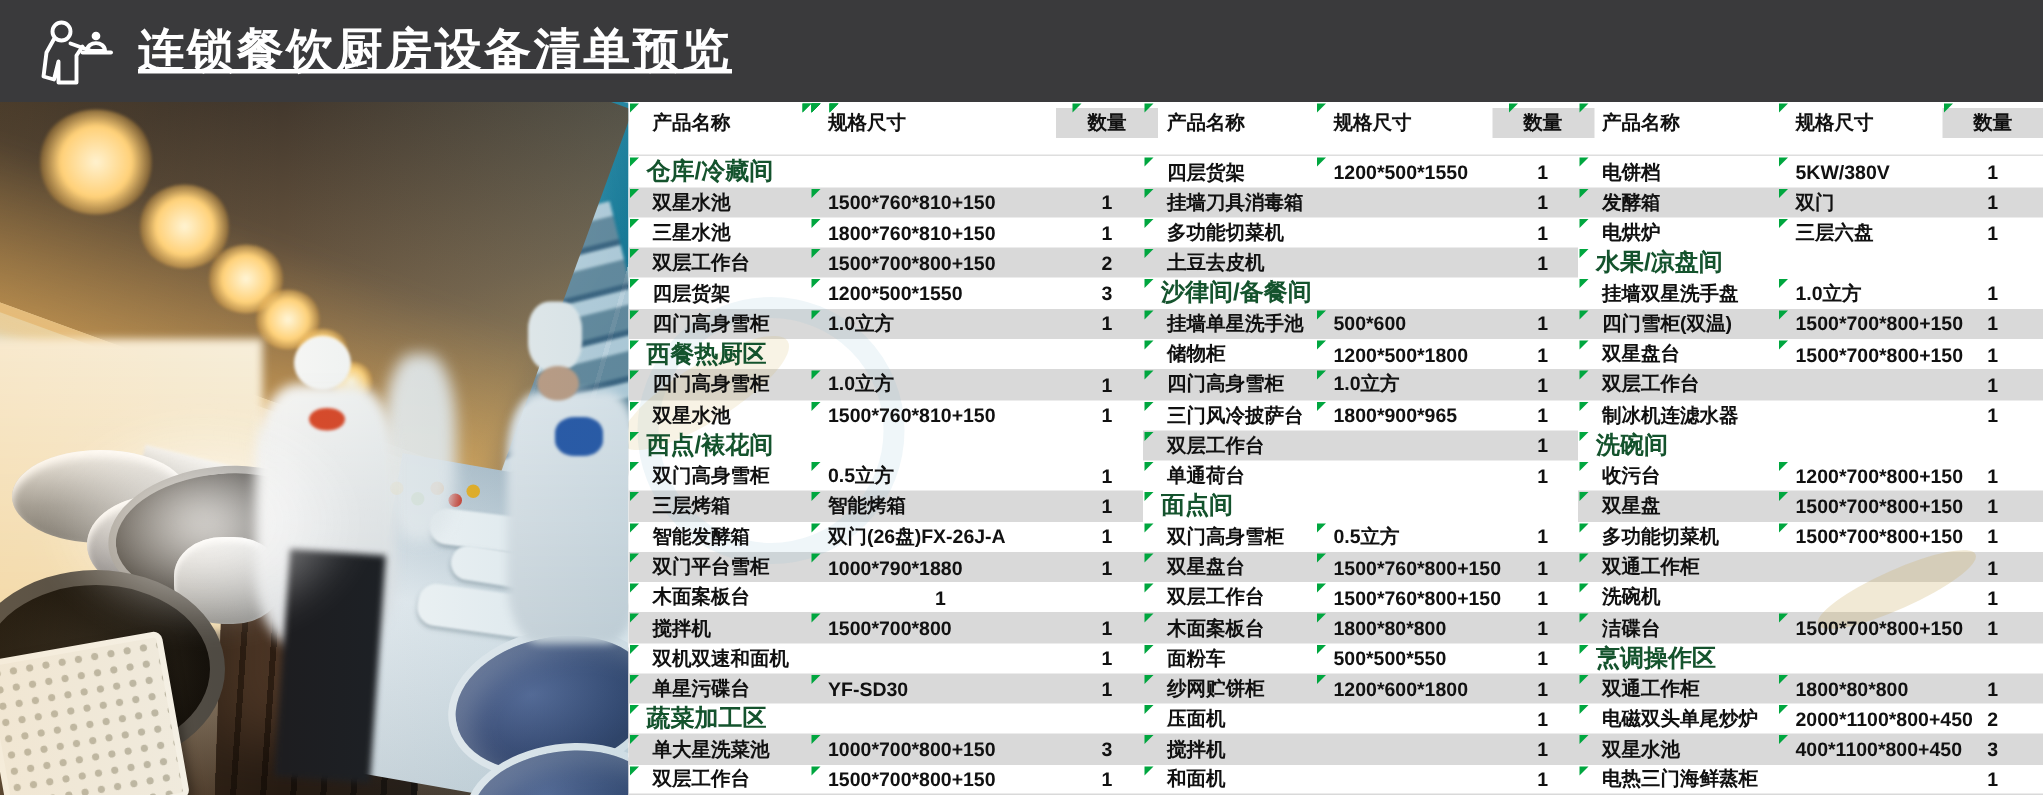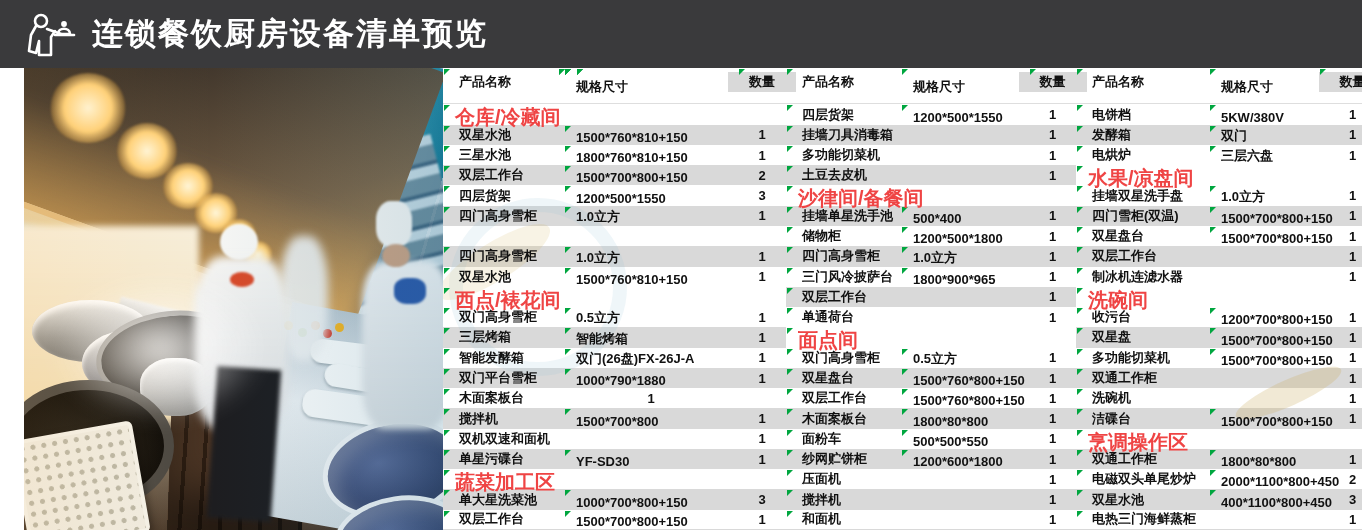--- a/index.html
+++ b/index.html
@@ -7,25 +7,25 @@
     width:1362px;height:530px;overflow:hidden;position:relative;
     font-family:"Liberation Sans","DejaVu Sans",sans-serif;
     background:#fff;
   }
   
   .topbar{
     height:68px;background:#3a3a3c;display:flex;align-items:center;
     padding-left:27px;box-sizing:border-box;gap:13px;
   }
   .topbar h1{
-    margin:0;color:#ffffff;font-size:31px;font-weight:bold;letter-spacing:2px;
+    margin:0;color:#ffffff;font-size:31px;font-weight:bold;letter-spacing:2px;text-decoration:underline;
   }
   .waiter{width:52px;height:46px;flex:0 0 auto;}
   
-  .content{display:flex;height:462px;margin-left:24px;}
+  .content{display:flex;height:462px;}
   
   .photo{width:419px;height:462px;position:relative;overflow:hidden;flex:0 0 auto;
     background:linear-gradient(180deg,#9fc6d2 0%,#d8e7e9 38%,#cbbfa8 62%,#4a3a2c 100%);}
   .photo *{position:absolute;}
   .ph-ceil{left:130px;top:-30px;width:330px;height:230px;transform:skewY(14deg);
     background:linear-gradient(115deg,#bfe9ef 0%,#57b8cc 35%,#157a96 75%,#0d5e78 100%);}
   .ph-skylight{left:150px;top:-12px;width:175px;height:112px;transform:rotate(-12deg);
     background:#f2fbfd;box-shadow:0 0 45px 32px rgba(240,252,255,.9);filter:blur(2px);}
   .ph-beams{left:125px;top:0;width:300px;height:235px;transform:skewY(12deg);opacity:.65;
     background:repeating-linear-gradient(105deg,rgba(255,255,255,.9) 0 3px,transparent 3px 38px);}
@@ -114,23 +114,23 @@
   .g2{width:310px;--wn:133px;--ws:110px;--wq:67px;}
   .trow{display:grid;grid-template-columns:var(--wn) var(--ws) var(--wq);
     height:20.28px;align-items:center;flex:0 0 auto;}
   .thead{height:28px;font-size:15.5px;font-weight:bold;color:#111;}
   .gaprow{height:8px;border-bottom:1px solid #dedede;}
   .trow:last-child{border-bottom:1px solid #d9d9d9;box-sizing:border-box;}
   .stripe{background:#d9d9d9;}
   .cell{position:relative;height:100%;display:flex;align-items:center;
     font-size:13px;font-weight:bold;color:#111;white-space:nowrap;box-sizing:border-box;}
   .c0{padding-left:16px;}
-  .c1{padding-left:12px;align-items:flex-end;}
+  .c1{padding-left:12px;}
   .c2{justify-content:center;padding:0;}
-  .csec{grid-column:1 / span 2;padding-left:12px;color:#ef4444;font-size:20px;overflow:visible;z-index:2;}
+  .csec{grid-column:1 / span 2;padding-left:12px;color:#14532d;font-size:16px;overflow:visible;z-index:2;}
   .qty-hl{background:#d9d9d9;padding:1px 21px;}
   .tri::before{content:"";position:absolute;left:1px;top:1px;width:0;height:0;
     border-top:6px solid #00a63f;border-right:6px solid transparent;}
   .tri-s::after{content:"";position:absolute;left:calc(var(--wn) + 1px);top:1px;width:0;height:0;
     border-top:6px solid #00a63f;border-right:6px solid transparent;}
 </style>
 </head>
 <body>
 
 <div class="topbar">
@@ -235,20 +235,21 @@
           <div class="cell c0 tri">四层货架</div>
           <div class="cell c1 tri">1200*500*1550</div>
           <div class="cell c2">3</div>
         </div>
         <div class="trow stripe">
           <div class="cell c0 tri">四门高身雪柜</div>
           <div class="cell c1 tri">1.0立方</div>
           <div class="cell c2">1</div>
         </div>
         <div class="trow tri-s">
+          <div class="cell csec tri">西餐热厨区</div>
           <div class="cell c2"></div>
         </div>
         <div class="trow stripe">
           <div class="cell c0 tri">四门高身雪柜</div>
           <div class="cell c1 tri">1.0立方</div>
           <div class="cell c2">1</div>
         </div>
         <div class="trow">
           <div class="cell c0 tri">双星水池</div>
           <div class="cell c1 tri">1500*760*810+150</div>
@@ -344,21 +345,21 @@
           <div class="cell c0 tri">土豆去皮机</div>
           <div class="cell c1"></div>
           <div class="cell c2">1</div>
         </div>
         <div class="trow tri-s">
           <div class="cell csec tri">沙律间/备餐间</div>
           <div class="cell c2"></div>
         </div>
         <div class="trow stripe">
           <div class="cell c0 tri">挂墙单星洗手池</div>
-          <div class="cell c1 tri">500*400</div>
+          <div class="cell c1 tri">500*600</div>
           <div class="cell c2">1</div>
         </div>
         <div class="trow">
           <div class="cell c0 tri">储物柜</div>
           <div class="cell c1 tri">1200*500*1800</div>
           <div class="cell c2">1</div>
         </div>
         <div class="trow stripe">
           <div class="cell c0 tri">四门高身雪柜</div>
           <div class="cell c1 tri">1.0立方</div>

